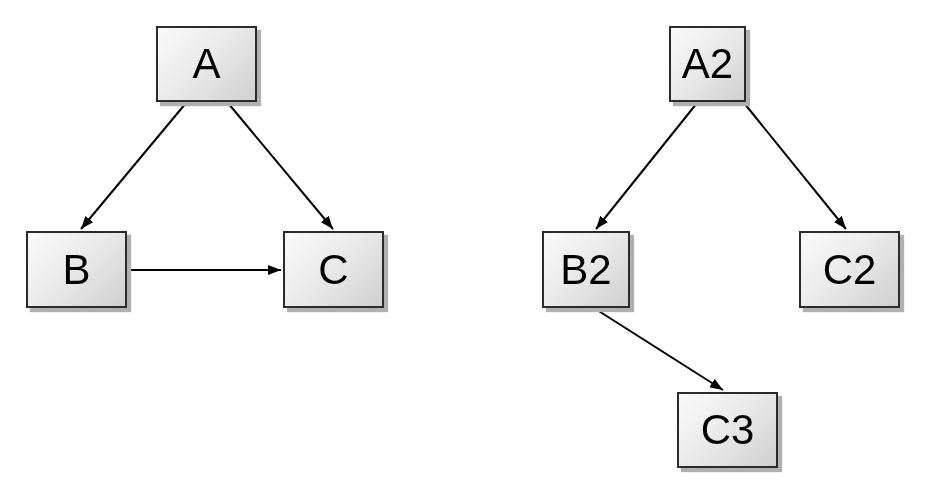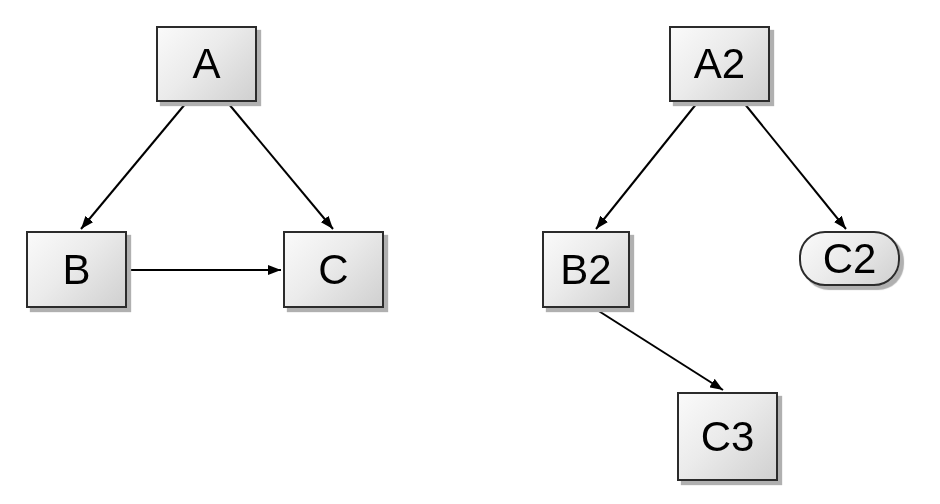--- a/index.html
+++ b/index.html
@@ -64,25 +64,25 @@
     </svg>
     <div class="node" style="left: 156px; top: 26px; width: 101px; height: 76px;">
       <span class="node-label">A</span>
     </div>
     <div class="node" style="left: 26px; top: 231px; width: 101px; height: 77px;">
       <span class="node-label">B</span>
     </div>
     <div class="node" style="left: 283px; top: 231px; width: 101px; height: 77px;">
       <span class="node-label">C</span>
     </div>
-    <div class="node" style="left: 669px; top: 26px; width: 101px; height: 76px;">
+    <div class="node" style="left: 669px; top: 26px; width: 77px; height: 76px;">
       <span class="node-label">A2</span>
     </div>
     <div class="node" style="left: 542px; top: 231px; width: 88px; height: 77px;">
       <span class="node-label">B2</span>
     </div>
-    <div class="node" style="left: 799px; top: 231px; width: 101px; height: 55px; border-radius: 26px;">
+    <div class="node" style="left: 799px; top: 231px; width: 101px; height: 77px;">
       <span class="node-label">C2</span>
     </div>
-    <div class="node" style="left: 677px; top: 392px; width: 101px; height: 89px;">
+    <div class="node" style="left: 677px; top: 392px; width: 101px; height: 76px;">
       <span class="node-label">C3</span>
     </div>
   </div>
 
 </body></html>

